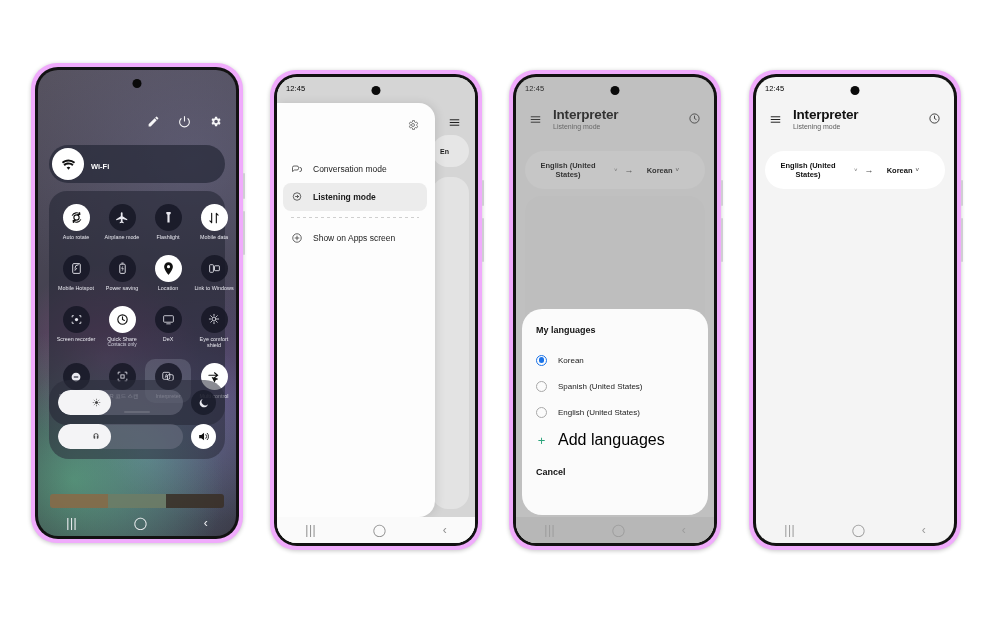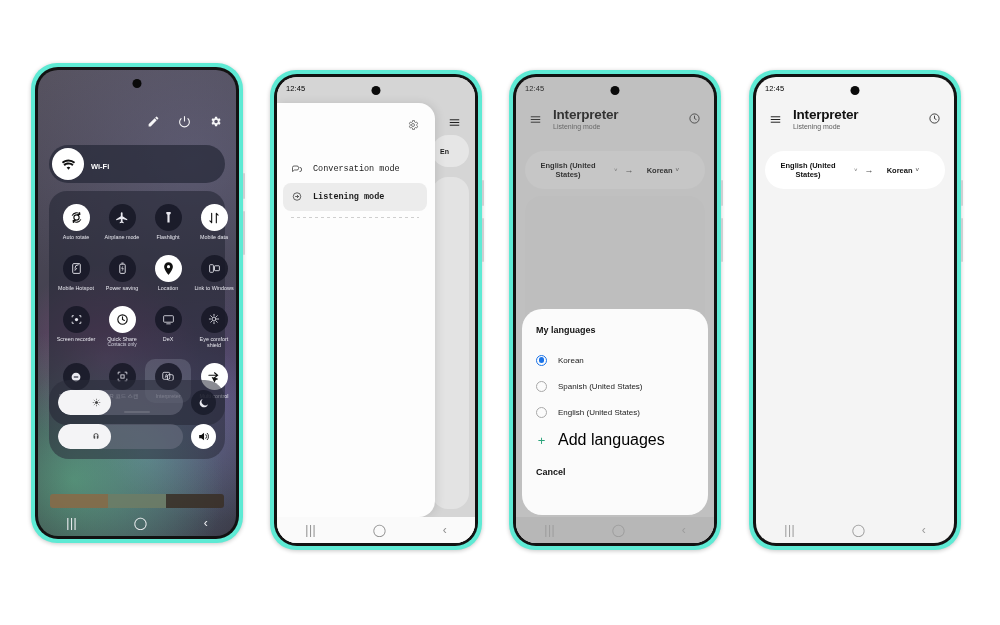--- a/index.html
+++ b/index.html
@@ -9,21 +9,21 @@
     font-family: "Liberation Sans", sans-serif;
     overflow: hidden;
   }
   .stage { position: relative; width: 1000px; height: 625px; background:#fff; }
 
   
   .phone {
     position: absolute;
     width: 212px; height: 480px;
     border-radius: 26px;
-    background: #5eead4;
+    background: #f0abfc;
     padding: 4px;
     box-shadow: 0 1px 4px rgba(0,0,0,.22);
   }
   .phone.p1 { left: 31px;  top: 63px;  }
   .phone.p2 { left: 270px; top: 70px;  }
   .phone.p3 { left: 509px; top: 70px;  }
   .phone.p4 { left: 749px; top: 70px;  }
 
   .bezel {
     position: absolute; inset: 4px;
@@ -183,21 +183,21 @@
     background: #e3e3e3; border-radius: 16px;
   }
   .p2-menu {
     position: absolute; top: 26px; left: 0; width: 158px; bottom: 26px;
     background: #fdfdfd;
     border-top-right-radius: 16px; border-bottom-right-radius: 16px;
     box-shadow: 2px 0 10px rgba(0,0,0,.10);
     z-index: 20;
   }
   .p2-gear { position: absolute; top: 14px; right: 16px; width: 12px; height: 12px; }
-  .p2-items { position: absolute; top: 52px; left: 6px; right: 8px; font-family: Liberation Mono, monospace; }
+  .p2-items { position: absolute; top: 52px; left: 6px; right: 8px; }
   .p2-item {
     display: flex; align-items: center; gap: 10px;
     height: 28px; padding: 0 8px; border-radius: 8px;
     font-size: 8.5px; color: #1b1b1b;
   }
   .p2-item.sel { background: #ececec; font-weight: 600; }
   .p2-item .ic { width: 12px; height: 12px; flex: none; }
   .p2-div {
     height: 1px; margin: 6px 8px;
     background: repeating-linear-gradient(to right,#cfcfcf 0 3px,transparent 3px 6px);
@@ -579,20 +579,29 @@
             <div class="p2-item sel">
               <span class="ic">
                 <svg viewBox="0 0 24 24" width="12" height="12" fill="none" stroke="#333" stroke-width="1.5">
                     <circle cx="12" cy="11" r="7.5"></circle>
                     <path d="M9 11h6M12.5 8.5L15 11l-2.5 2.5" stroke-linecap="round"></path>
                   </svg>
               </span>
               <span>Listening mode</span>
             </div>
             <div class="p2-div"></div>
+            <div class="p2-item">
+              <span class="ic">
+                <svg viewBox="0 0 24 24" width="12" height="12" fill="none" stroke="#333" stroke-width="1.5">
+                    <circle cx="12" cy="12" r="8.5"></circle>
+                    <path d="M12 8.2v7.6M8.2 12h7.6" stroke-linecap="round"></path>
+                  </svg>
+              </span>
+              <span>Show on Apps screen</span>
+            </div>
           </div>
         </div>
 
         <div class="navbar p2-navbar">
           <span class="nav-recents">|||</span>
           <span class="nav-home">◯</span>
           <span>‹</span>
         </div>
       </div>
     </div>

